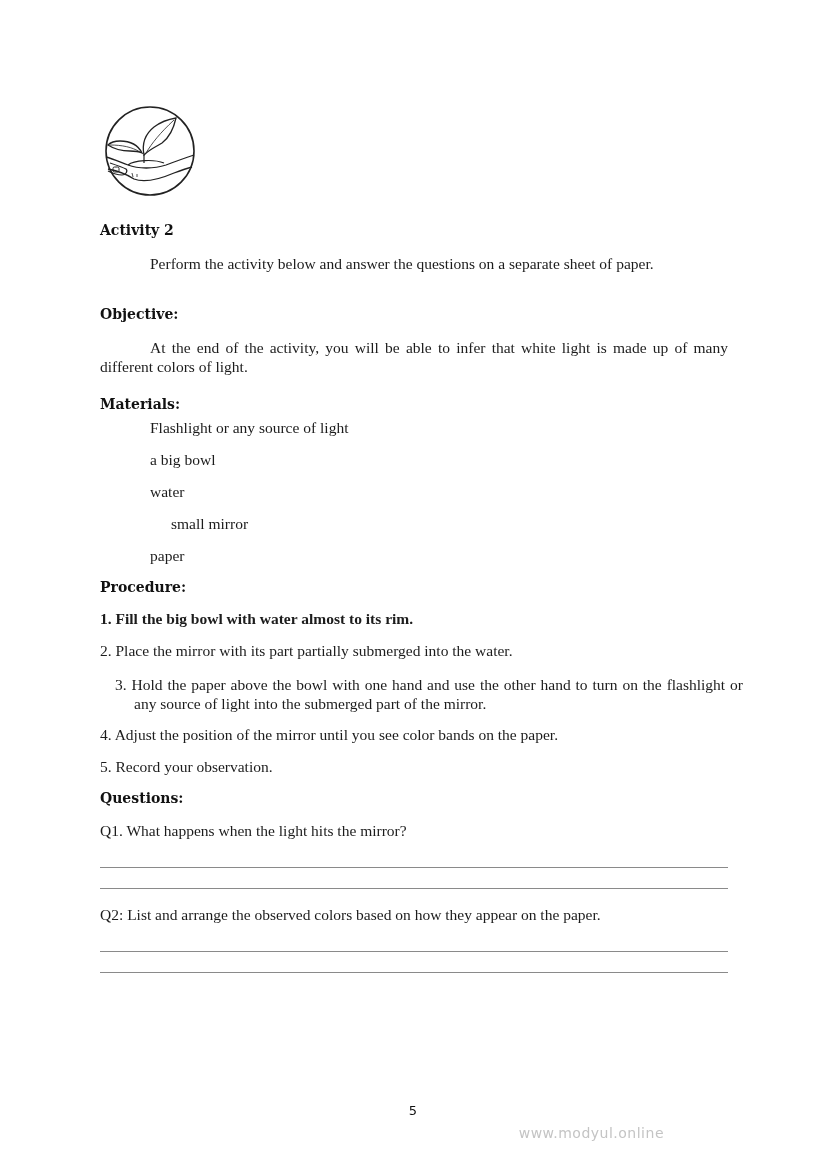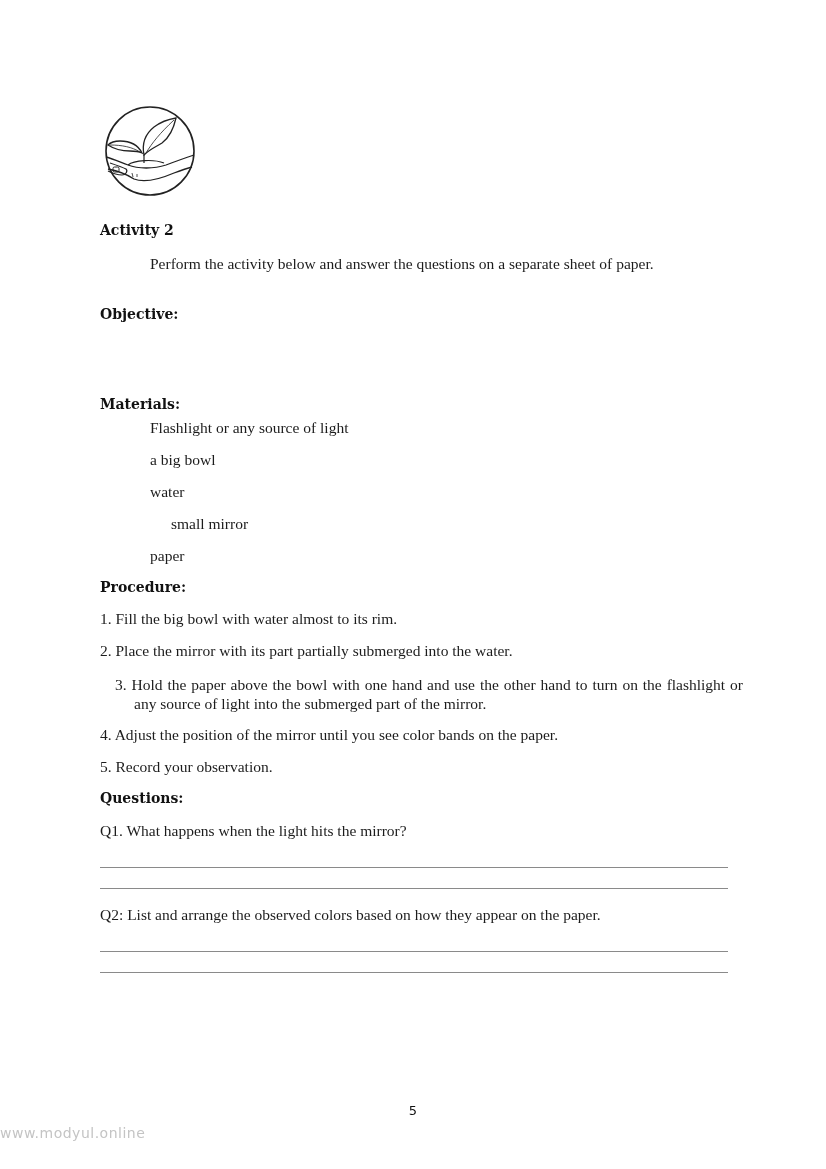--- a/index.html
+++ b/index.html
@@ -6,21 +6,21 @@
   body { width: 826px; height: 1169px; position: relative; overflow: hidden; color: #1a1a1a; }
   .page { position: absolute; left: 0; top: 0; width: 826px; height: 1169px; }
   .icon { position: absolute; left: 104px; top: 105px; width: 92px; height: 92px; }
   .title { position: absolute; left: 221px; top: 136px; font-family: "DejaVu Serif", serif; font-weight: bold; font-style: italic; font-size: 24px; color: #111; letter-spacing: 0.2px; }
   .abs { position: absolute; font-family: "Liberation Serif", serif; font-size: 15.5px; color: #1c1c1c; white-space: nowrap; }
   .heading { font-family: "DejaVu Serif", serif; font-weight: bold; font-size: 14px; color: #111; }
   .para { position: absolute; left: 100px; width: 628px; font-family: "Liberation Serif", serif; font-size: 15.5px; line-height: 19px; color: #1c1c1c; text-align: justify; text-align-last: left; }
   .indent { text-indent: 50px; }
   .rule { position: absolute; left: 100px; width: 628px; height: 0; border-top: 1.5px solid #8a8a8a; }
   .pagenum { position: absolute; left: 0; width: 826px; text-align: center; top: 1103px; font-family: "DejaVu Sans", sans-serif; font-size: 13px; color: #111; }
-  .watermark { position: absolute; left: 0; width: 664px; text-align: left; top: 1125px; font-family: "DejaVu Sans", sans-serif; font-size: 14px; color: #c4c4c4; letter-spacing: 0.5px; }
+  .watermark { position: absolute; left: 0; width: 664px; text-align: right; top: 1125px; font-family: "DejaVu Sans", sans-serif; font-size: 14px; color: #c4c4c4; letter-spacing: 0.5px; }
   .hang { position: absolute; left: 100px; width: 628px; font-family: "Liberation Serif", serif; font-size: 15.5px; line-height: 19px; color: #1c1c1c; padding-left: 19px; text-indent: -19px; box-sizing: border-box; text-align: justify; text-align-last: left; margin-left: 15px; }
 </style>
 </head>
 <body>
 
 <div class="page">
 
   <svg class="icon" viewBox="0 0 92 92">
     <circle cx="46" cy="46" r="44" fill="none" stroke="#222" stroke-width="1.6"></circle>
 
@@ -36,30 +36,31 @@
     <path d="M4 64 C14 66 24 70 30 74 C40 78 56 74 70 68 C78 65 84 63 88 62" fill="none" stroke="#222" stroke-width="1.3"></path>
     <path d="M6 58 C12 60 18 62 22 64 C24 66 22 70 18 70 C14 70 8 68 4 66" fill="none" stroke="#222" stroke-width="1.2"></path>
     <rect x="9" y="62" width="6" height="5" rx="1.5" fill="none" stroke="#222" stroke-width="1"></rect>
     <path d="M28 68 L29 72 M33 69 L33 72" stroke="#222" stroke-width="0.8"></path>
   </svg>
 
   <div class="abs heading" style="left:100px; top:222px;">Activity 2</div>
   <div class="para indent" style="top:254px;">Perform the activity below and answer the questions on a separate sheet of paper.</div>
 
   <div class="abs heading" style="left:100px; top:306px;">Objective:</div>
+  <div class="para indent" style="top:338px;">At the end of the activity, you will be able to infer that white light is made up of many different colors of light.</div>
 
   <div class="abs heading" style="left:100px; top:387px;margin-top:9px;">Materials:</div>
   <div class="abs" style="left:150px; top:419px;">Flashlight or any source of light</div>
   <div class="abs" style="left:150px; top:451px;">a big bowl</div>
   <div class="abs" style="left:150px; top:483px;">water</div>
   <div class="abs" style="left:150px; top:515px;margin-left:21px;">small mirror</div>
   <div class="abs" style="left:150px; top:547px;">paper</div>
 
   <div class="abs heading" style="left:100px; top:579px;">Procedure:</div>
-  <div class="abs" style="left:100px; top:610px;">1. Fill the big bowl with water almost to its rim.</div>
+  <div class="abs" style="left:100px; top:610px;font-weight:bold;">1. Fill the big bowl with water almost to its rim.</div>
   <div class="abs" style="left:100px; top:642px;">2. Place the mirror with its part partially submerged into the water.</div>
   <div class="hang" style="top:675px;">3. Hold the paper above the bowl with one hand and use the other hand to turn on the flashlight or any source of light into the submerged part of the mirror.</div>
   <div class="abs" style="left:100px; top:726px;">4. Adjust the position of the mirror until you see color bands on the paper.</div>
   <div class="abs" style="left:100px; top:758px;">5. Record your observation.</div>
 
   <div class="abs heading" style="left:100px; top:790px;">Questions:</div>
   <div class="abs" style="left:100px; top:822px;">Q1. What happens when the light hits the mirror?</div>
   <div class="rule" style="top:867px;"></div>
   <div class="rule" style="top:888px;"></div>
   <div class="abs" style="left:100px; top:906px;">Q2: List and arrange the observed colors based on how they appear on the paper.</div>

